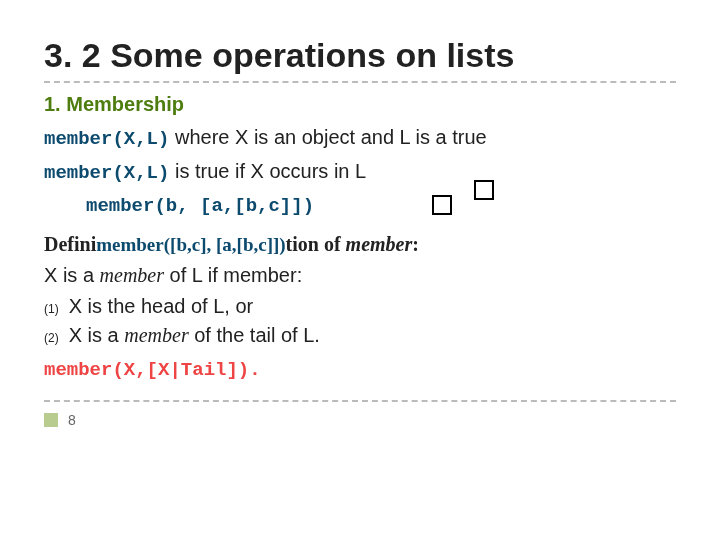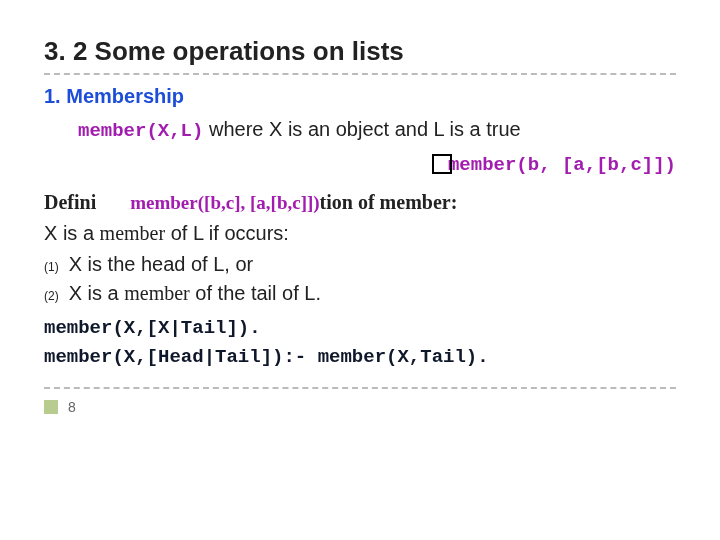--- a/index.html
+++ b/index.html
@@ -13,85 +13,84 @@
     box-sizing: border-box;
   }
   .slide {
     padding: 36px 44px 20px 44px;
     box-sizing: border-box;
     width: 720px;
     height: 540px;
     position: relative;
   }
   .title {
-    font-size: 26px;
+    font-size: 34px;
     font-weight: bold;
     color: #222;
     margin: 0 0 6px 0;
   }
   .dashed {
     border: none;
     border-top: 2px dashed #bbb;
     margin: 4px 0 10px 0;
   }
   .subhead {
     font-size: 20px;
     font-weight: bold;
-    color: #1d4ed8;
+    color: #4d7c0f;
     margin: 4px 0 6px 0;
   }
   .serif-subhead {
     font-family: "Times New Roman", Times, serif;
     font-size: 20px;
     font-weight: bold;
     font-style: normal;
     color: #222;
     margin: 12px 0 4px 0;
   }
   .line {
     font-size: 20px;
     line-height: 1.5;
     margin: 0 0 2px 0;
   }
   .code {
     font-family: "Courier New", Courier, monospace;
     font-weight: bold;
-    color: #a21caf;
+    color: #0c4a6e;
     font-size: 19px;
-    margin-left: 34px;
   }
   .indent {
     padding-left: 42px;
-    text-align: right;
   }
   .checkbox {
     display: inline-block;
     width: 16px;
     height: 16px;
     border: 2px solid #000;
     vertical-align: middle;
     margin-left: 70px;
   }
   .italic {
+    font-style: italic;
     font-family: "Times New Roman", Times, serif;
   }
   .listitem {
     font-size: 20px;
     line-height: 1.45;
     margin-left: 0;
   }
   .small-ord {
     font-size: 12px;
     vertical-align: baseline;
     margin-right: 10px;
   }
   .codeblock {
     font-family: "Courier New", Courier, monospace;
     font-weight: bold;
-    color: #0f172a;
+    color: #ef4444;
     font-size: 19px;
     line-height: 1.5;
     margin-top: 6px;
   }
   .footer-dash {
     border: none;
     border-top: 2px dashed #bbb;
     margin: 16px 0 10px 0;
   }
   .pagenum-wrap {
@@ -123,46 +122,49 @@
 
   <h1 class="title">3. 2 Some operations on lists</h1>
   <hr class="dashed">
 
   <div class="subhead">1. Membership</div>
 
   <div class="line">
     <span class="code">member(X,L)</span><span> where X is an object and L is a true</span>
   </div>
 
+  <div class="line row-with-box">
+    <span class="code">member(X,L)</span><span> is true if X occurs in L</span>
+    <span class="checkbox abs-box" style="top:24px"></span>
+  </div>
 
 
   <div class="line indent row-with-box">
     <span class="code">member(b, [a,[b,c]])</span>
     <span class="checkbox abs-box" style="left:318px; top:6px"></span>
   </div>
 
   <div class="serif-subhead">
     <span>Defini</span><span class="code" style="font-family:Liberation Serif, serif">member([b,c], [a,[b,c]])</span><span>tion of </span><span class="italic" style="font-weight:bold">member</span><span>:</span>
   </div>
 
   <div class="line">
-    <span>X is a </span><span class="italic">member</span><span> of L if occurs:</span>
+    <span>X is a </span><span class="italic">member</span><span> of L if member:</span>
   </div>
 
   <div class="listitem">
     <span class="small-ord">(1)</span><span>X is the head of L, or</span>
   </div>
 
   <div class="listitem">
     <span class="small-ord">(2)</span><span>X is a </span><span class="italic">member</span><span> of the tail of L.</span>
   </div>
 
   <div class="codeblock">
     <div>member(X,[X|Tail]).</div>
-    <div>member(X,[Head|Tail]):- member(X,Tail).</div>
   </div>
 
   <hr class="footer-dash">
 
   <div class="pagenum-wrap">
     <div class="pagebox"></div>
     <div class="pagenum">8</div>
   </div>
 
 </div>

